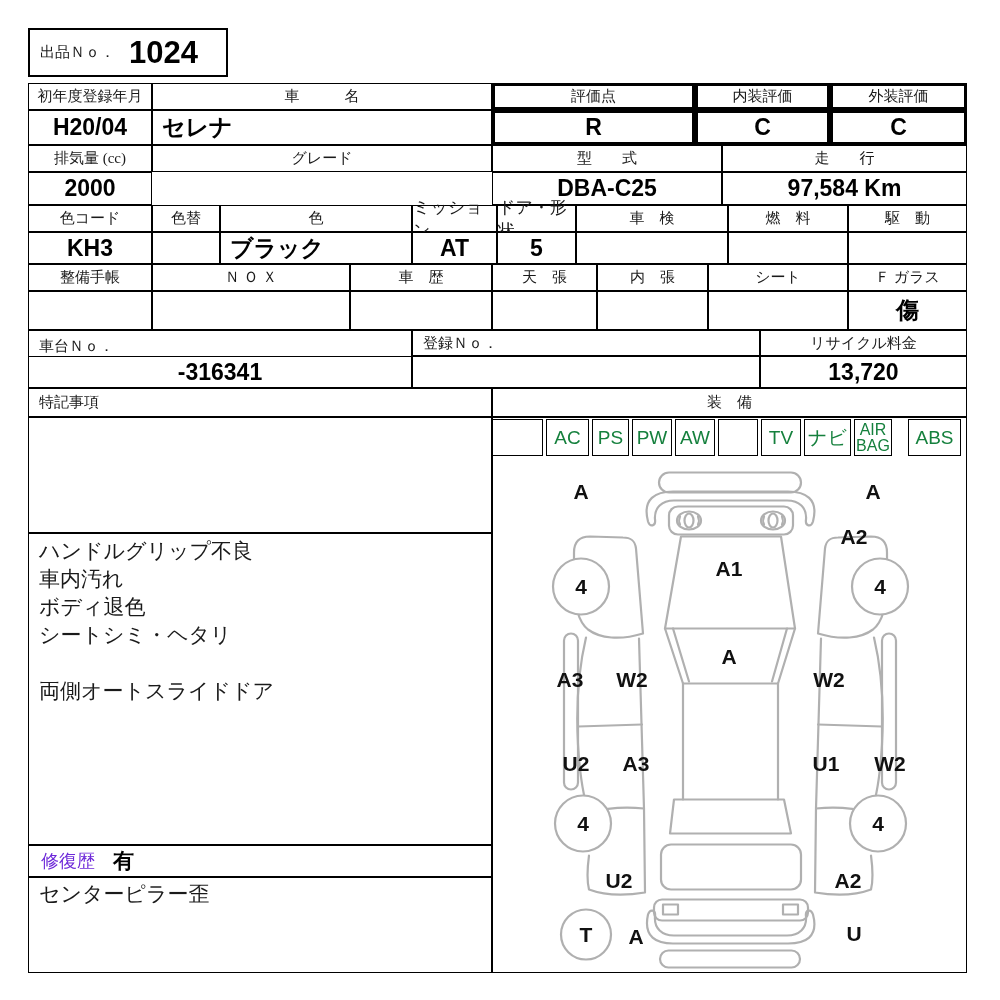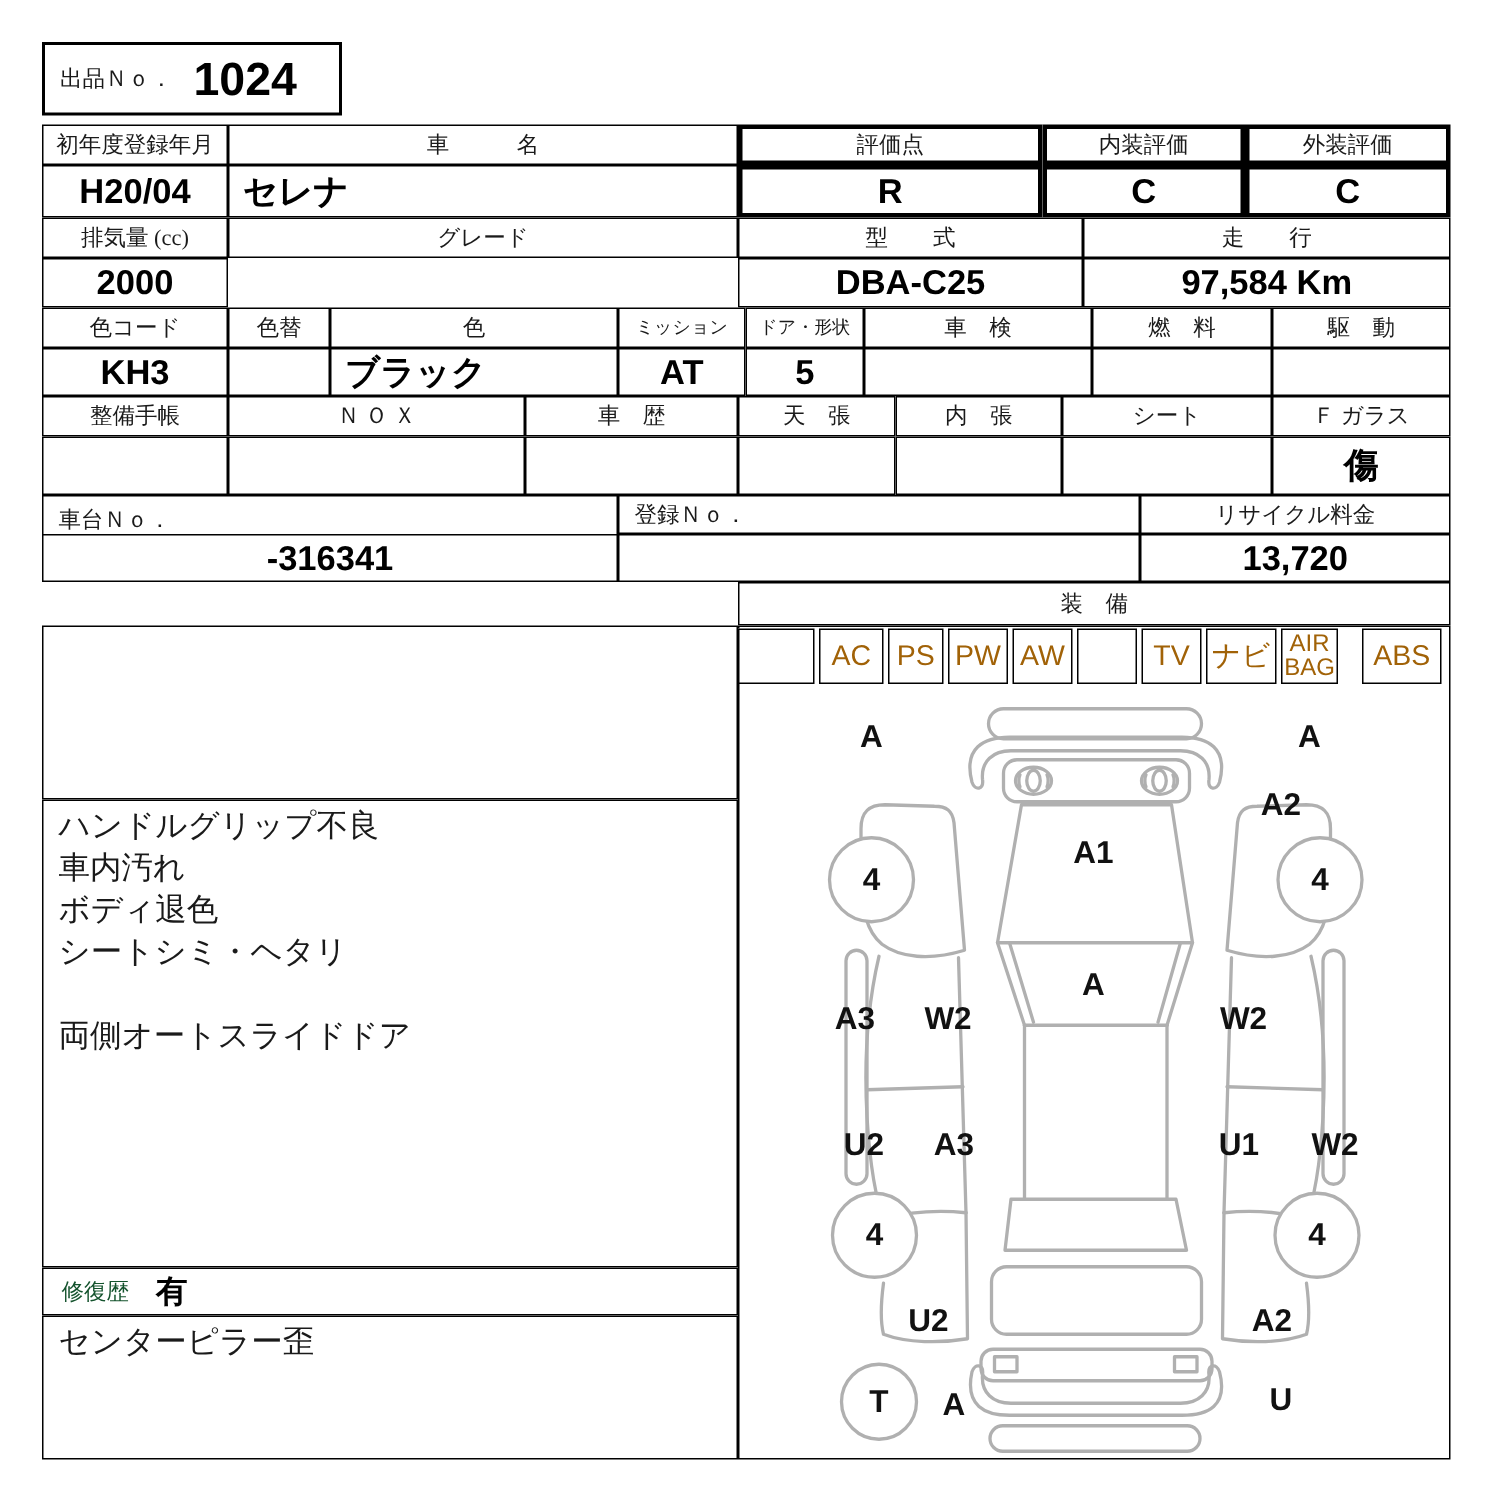--- a/index.html
+++ b/index.html
@@ -3,34 +3,34 @@
 <meta charset="utf-8">
 <style>
   html,body{margin:0;padding:0;background:#fff;}
   #page{position:relative;width:1000px;height:1000px;background:#fff;
         font-family:"Liberation Sans",sans-serif;color:#000;overflow:hidden;}
   .cell{position:absolute;box-sizing:border-box;border:1.6px solid #000;background:#fff;}
   .thick{border-width:3px;}
   .hdr{display:flex;align-items:center;justify-content:center;
        font-family:Liberation Serif, serif;font-size:15px;color:#1a1a1a;}
   .hdr.left{justify-content:flex-start;padding-left:10px;}
-  .hdr.sm{font-size:12px;}
+  .hdr.sm{font-size:17px;}
   .val{display:flex;align-items:center;justify-content:center;
        font-family:"Liberation Sans",sans-serif;font-weight:bold;font-size:23px;color:#000;}
   .val.left{justify-content:flex-start;padding-left:9px;}
   #lot-box{position:absolute;left:28px;top:28px;width:200px;height:49px;box-sizing:border-box;
        border:2.5px solid #000;display:flex;align-items:center;padding-left:10px;background:#fff;}
   #lot-box .lbl{font-family:"Liberation Serif",serif;font-size:15px;color:#1a1a1a;}
   #lot-box .num{font-family:Liberation Sans, sans-serif;font-weight:bold;font-size:31px;margin-left:14px;}
   .notes-text{white-space:pre-line;font-size:21px;line-height:1.33;color:#1a1a1a;padding:3px 10px;}
   .repair-cell{display:flex;align-items:center;padding-left:12px;}
-  .repair-cell .lbl{font-family:"Liberation Serif",serif;font-size:15px;color:#14532d;}
+  .repair-cell .lbl{font-family:"Liberation Serif",serif;font-size:18px;color:#6d28d9;}
   .repair-cell .v{font-weight:bold;font-size:21px;margin-left:18px;}
   .detail-cell{font-size:21px;color:#1a1a1a;padding:2px 10px;}
-  .eq{display:flex;align-items:center;justify-content:center;font-size:19px;color:#a16207;
+  .eq{display:flex;align-items:center;justify-content:center;font-size:19px;color:#15803d;
       text-align:center;line-height:17px;padding:0 2px;}
   .eq.airbag{font-size:16px;line-height:16px;}
   #car-svg{position:absolute;left:493px;top:456px;width:474px;height:516px;}
   .car{fill:none;stroke:#b0b0b0;stroke-width:2.2;stroke-linecap:round;stroke-linejoin:round;}
   .dlabel{font-family:"Liberation Sans",sans-serif;font-weight:bold;font-size:21px;fill:#111;}
 </style>
 </head>
 <body>
 
 <div id="page">
@@ -92,20 +92,21 @@
   <div class="cell val" style="left:708px;top:291px;width:140px;height:39px"></div>
   <div class="cell val" style="left:848px;top:291px;width:119px;height:39px">傷</div>
 
   <div class="cell hdr left" style="left:28px;top:330px;width:384px;height:32px">車台Ｎｏ．</div>
   <div class="cell hdr left" style="left:412px;top:330px;width:348px;height:26px">登録Ｎｏ．</div>
   <div class="cell hdr" style="left:760px;top:330px;width:207px;height:26px">リサイクル料金</div>
   <div class="cell val" style="left:28px;top:356px;width:384px;height:32px">-316341</div>
   <div class="cell val" style="left:412px;top:356px;width:348px;height:32px"></div>
   <div class="cell val" style="left:760px;top:356px;width:207px;height:32px">13,720</div>
 
+  <div class="cell hdr left" style="left:28px;top:388px;width:464px;height:29px">特記事項</div>
   <div class="cell" style="left:28px;top:417px;width:464px;height:116px"></div>
   <div class="cell" style="left:28px;top:533px;width:464px;height:312px">
     <div class="notes-text">ハンドルグリップ不良
 車内汚れ
 ボディ退色
 シートシミ・ヘタリ
 
 両側オートスライドドア</div>
   </div>
   <div class="cell repair-cell" style="left:28px;top:845px;width:464px;height:32px">

